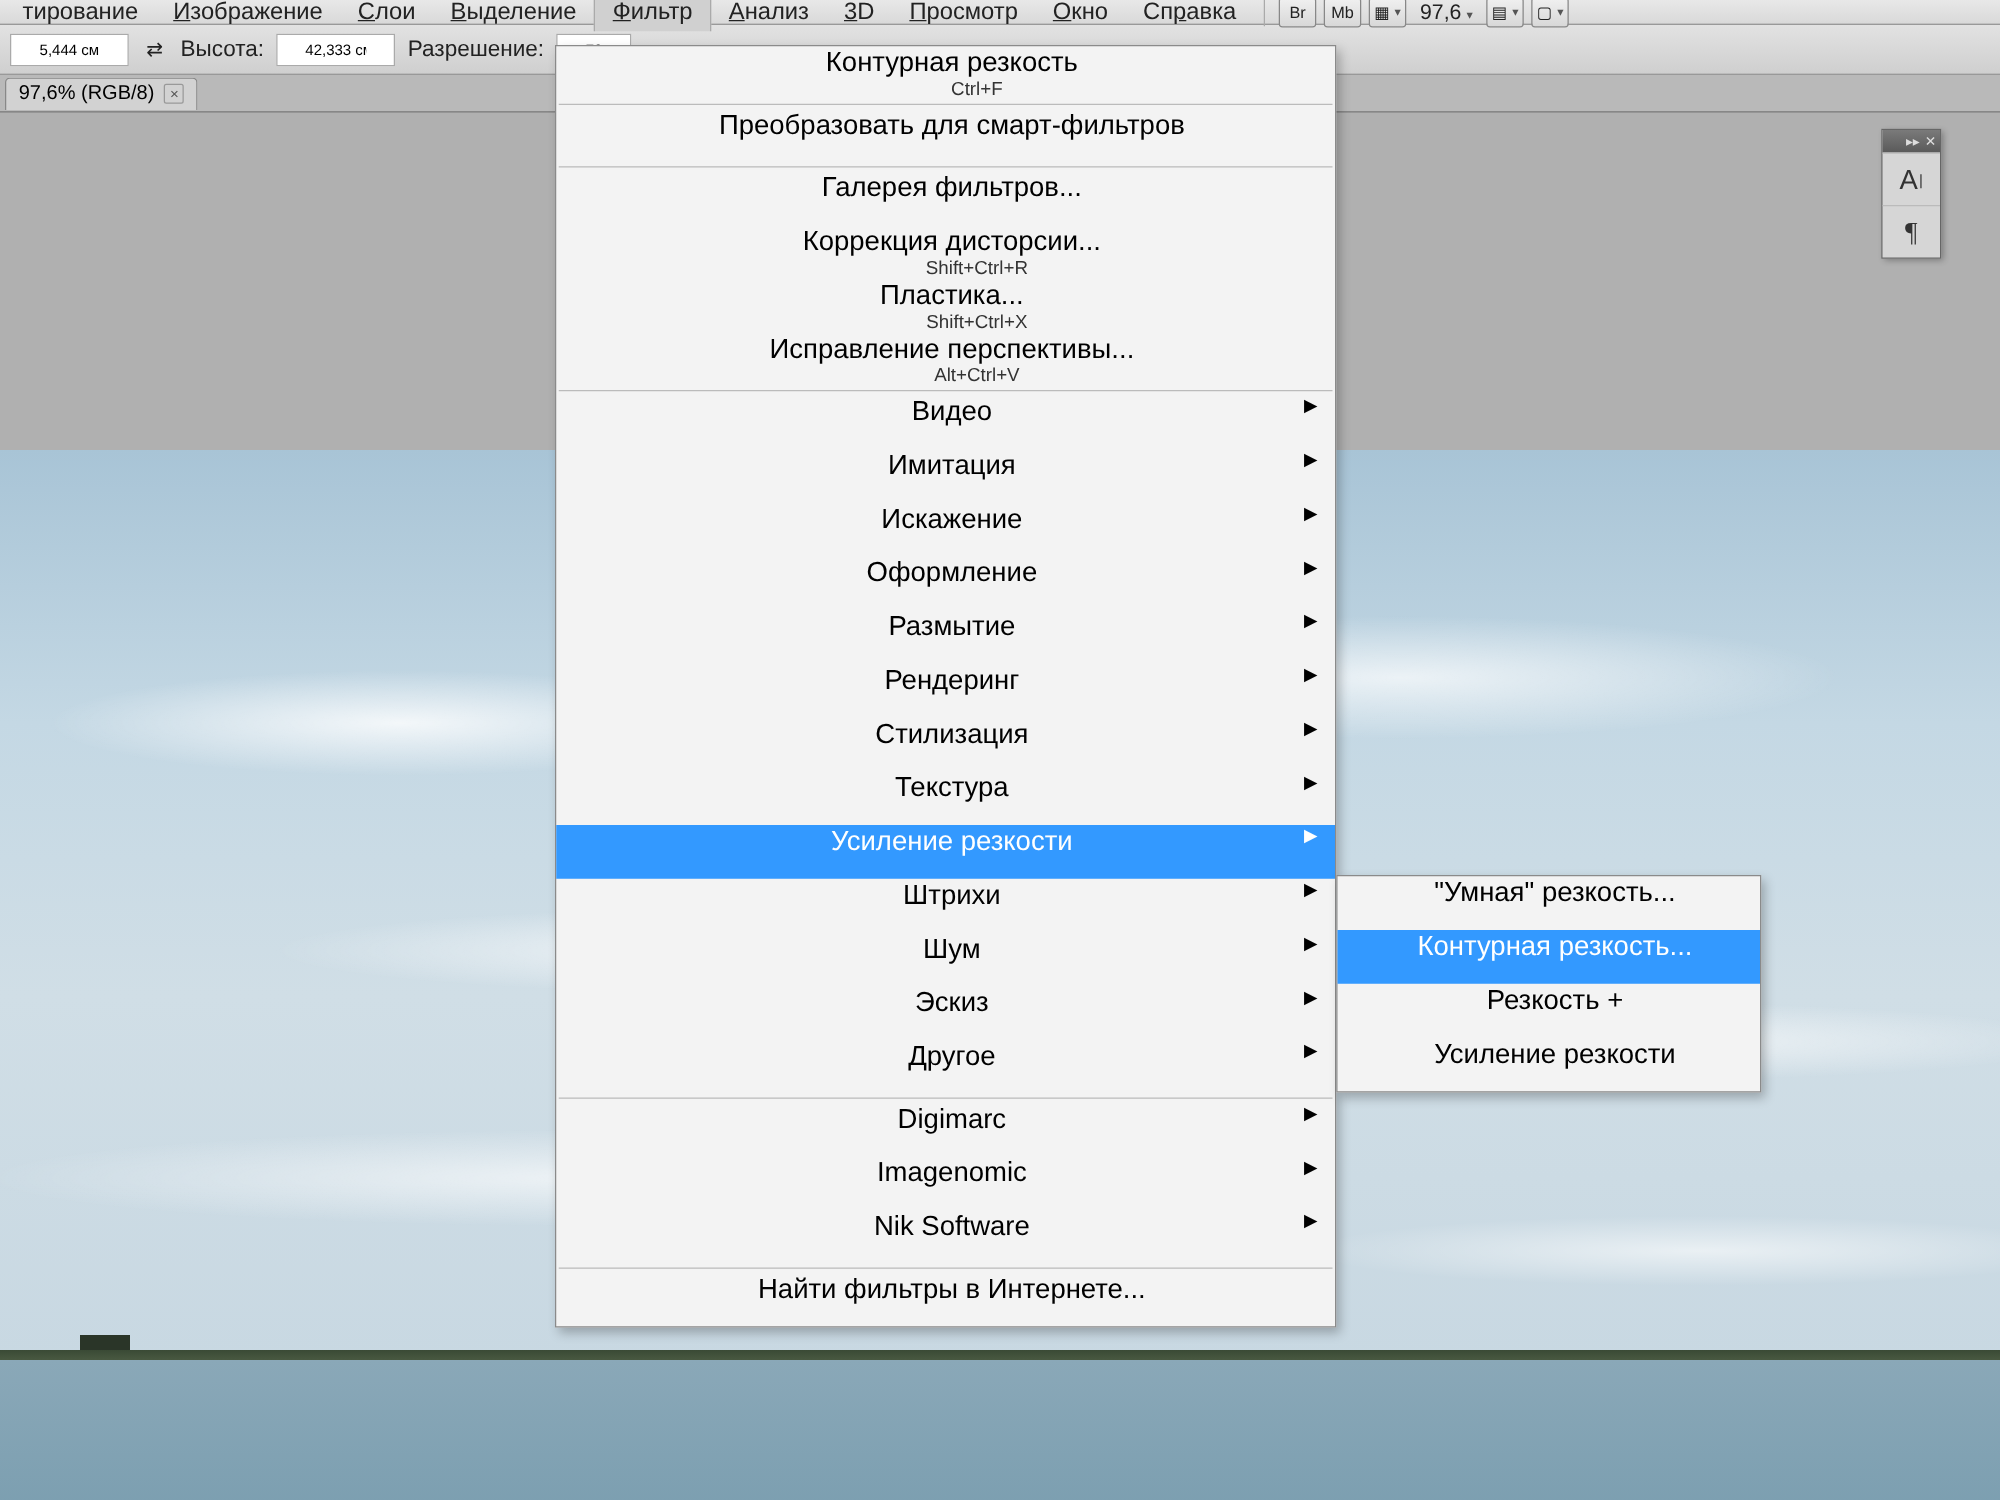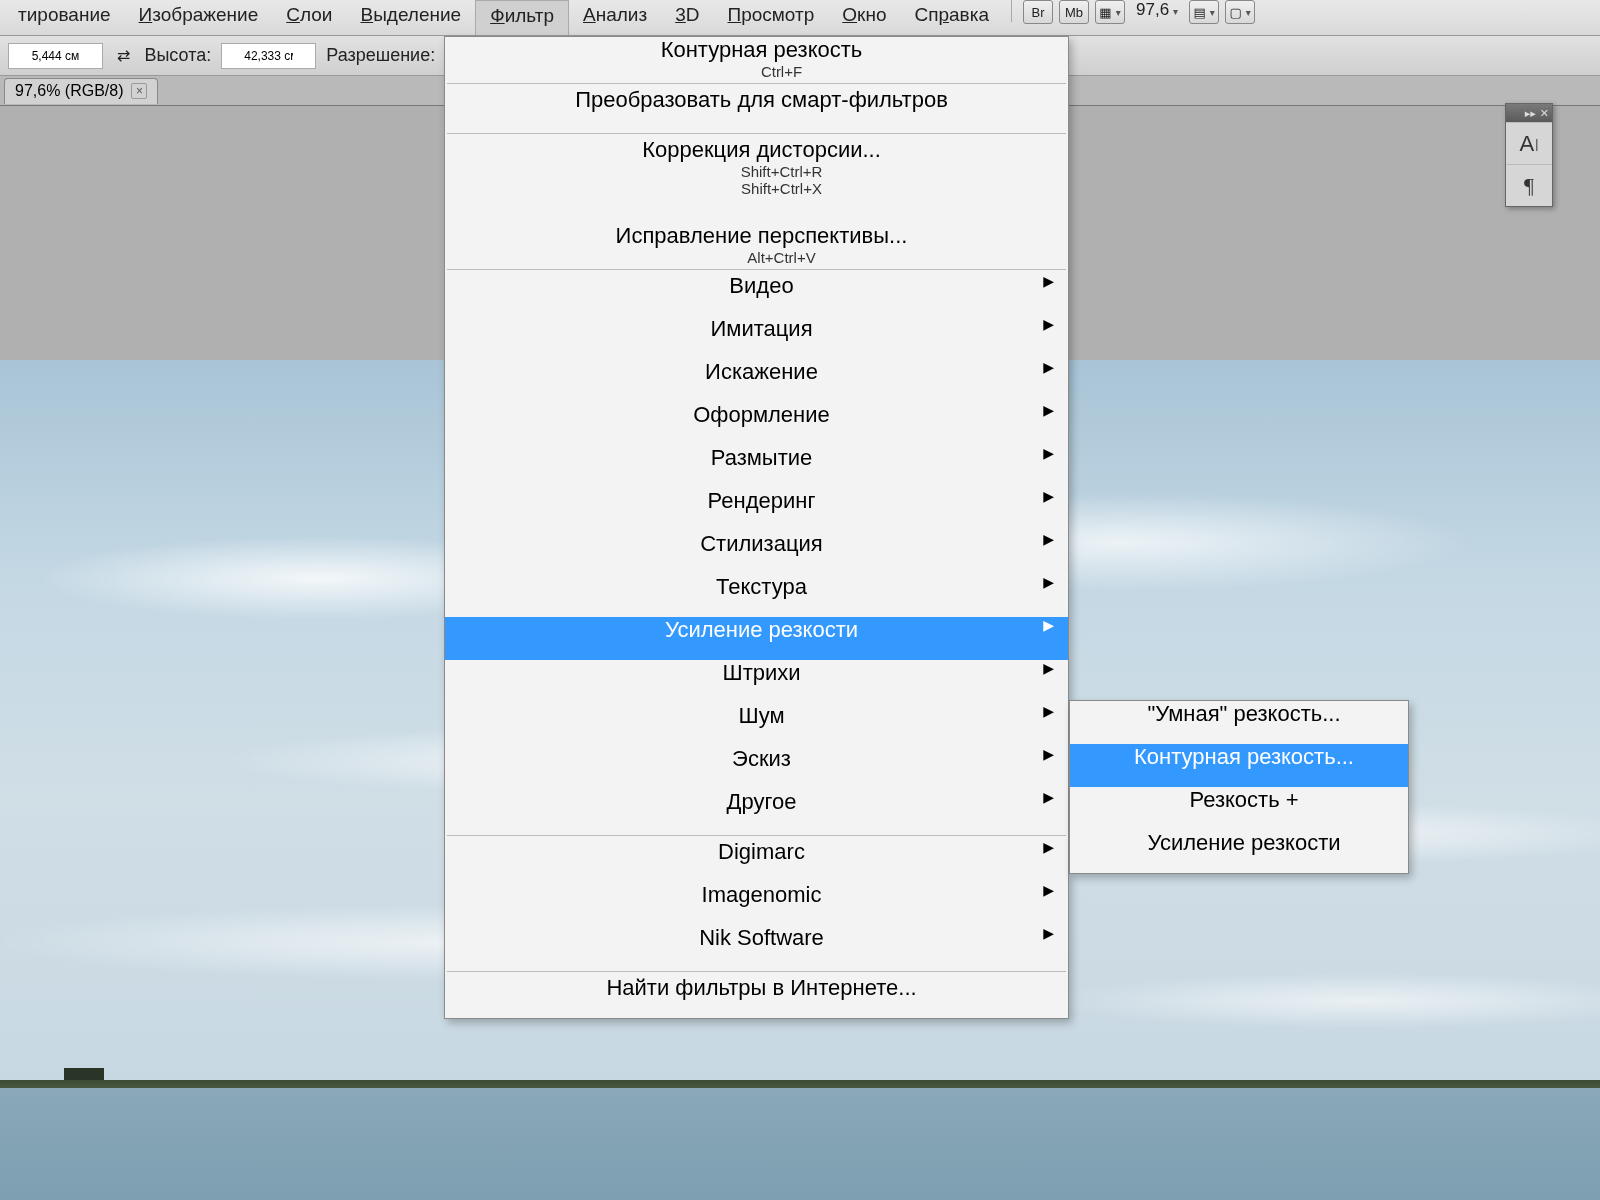--- a/index.html
+++ b/index.html
@@ -1,18 +1,18 @@
 <!DOCTYPE html>
 <html><head>
 <meta charset="utf-8">
 <style>
 * { margin: 0; padding: 0; box-sizing: border-box; font-family: 'Segoe UI', Tahoma, sans-serif; }
 body { width: 1600px; height: 1200px; overflow: hidden; background: #b0b0b0; position: relative; }
 
-.menubar { height: 36px; background: linear-gradient(#e8e8e8,#d9d9d9); border-bottom: 1px solid #999; display: flex; padding: 0 4px; font-size: 19px; color: #222; }
+.menubar { height: 20px; background: linear-gradient(#e8e8e8,#d9d9d9); border-bottom: 1px solid #999; display: flex; align-items: center; padding: 0 4px; font-size: 19px; color: #222; }
 .menubar .menu-item { padding: 4px 14px; cursor: default; }
 .menubar .menu-item.active { background: #d0d0d0; border: 1px solid #aaa; border-bottom: none; }
 .menubar .sep { width: 1px; height: 22px; background: #aaa; margin: 0 8px; }
 .menubar .icon-btn { width: 30px; height: 24px; background: linear-gradient(#f0f0f0,#d8d8d8); border: 1px solid #888; border-radius: 3px; margin: 0 3px; display: flex; align-items: center; justify-content: center; font-size: 13px; font-family: Arial, sans-serif; }
 .menubar .zoom { margin: 0 8px; font-size: 17px; }
 .menubar .dropdown-caret { font-size: 10px; margin-left: 4px; color: #555; }
 
 .optbar { height: 40px; background: linear-gradient(#e2e2e2,#cfcfcf); border-bottom: 1px solid #999; display: flex; align-items: center; padding: 0 8px; font-size: 18px; color: #222; gap: 10px; }
 .optbar input { width: 95px; height: 26px; border: 1px solid #aaa; background: #fff; font-size: 12px; padding: 0 22px; text-align: center; }
 .optbar .swap { font-size: 16px; padding: 0 4px; }
@@ -108,24 +108,28 @@
     <div class="row">
       <span class="label">Контурная резкость</span>
       <span class="shortcut">Ctrl+F</span>
     </div>
     <hr>
     <div class="row">
       <span class="label">Преобразовать для смарт-фильтров</span>
     </div>
     <hr>
     <div class="row">
+      <span class="label">Галерея фильтров...</span>
+    </div>
+    <div class="row">
       <span class="label">Коррекция дисторсии...</span>
       <span class="shortcut">Shift+Ctrl+R</span>
     </div>
     <div class="row">
+      <span class="label">Пластика...</span>
       <span class="shortcut">Shift+Ctrl+X</span>
     </div>
     <div class="row">
       <span class="label">Исправление перспективы...</span>
       <span class="shortcut">Alt+Ctrl+V</span>
     </div>
     <hr>
     <div class="row">
       <span class="label">Видео</span>
       <span class="arrow">▶</span>

